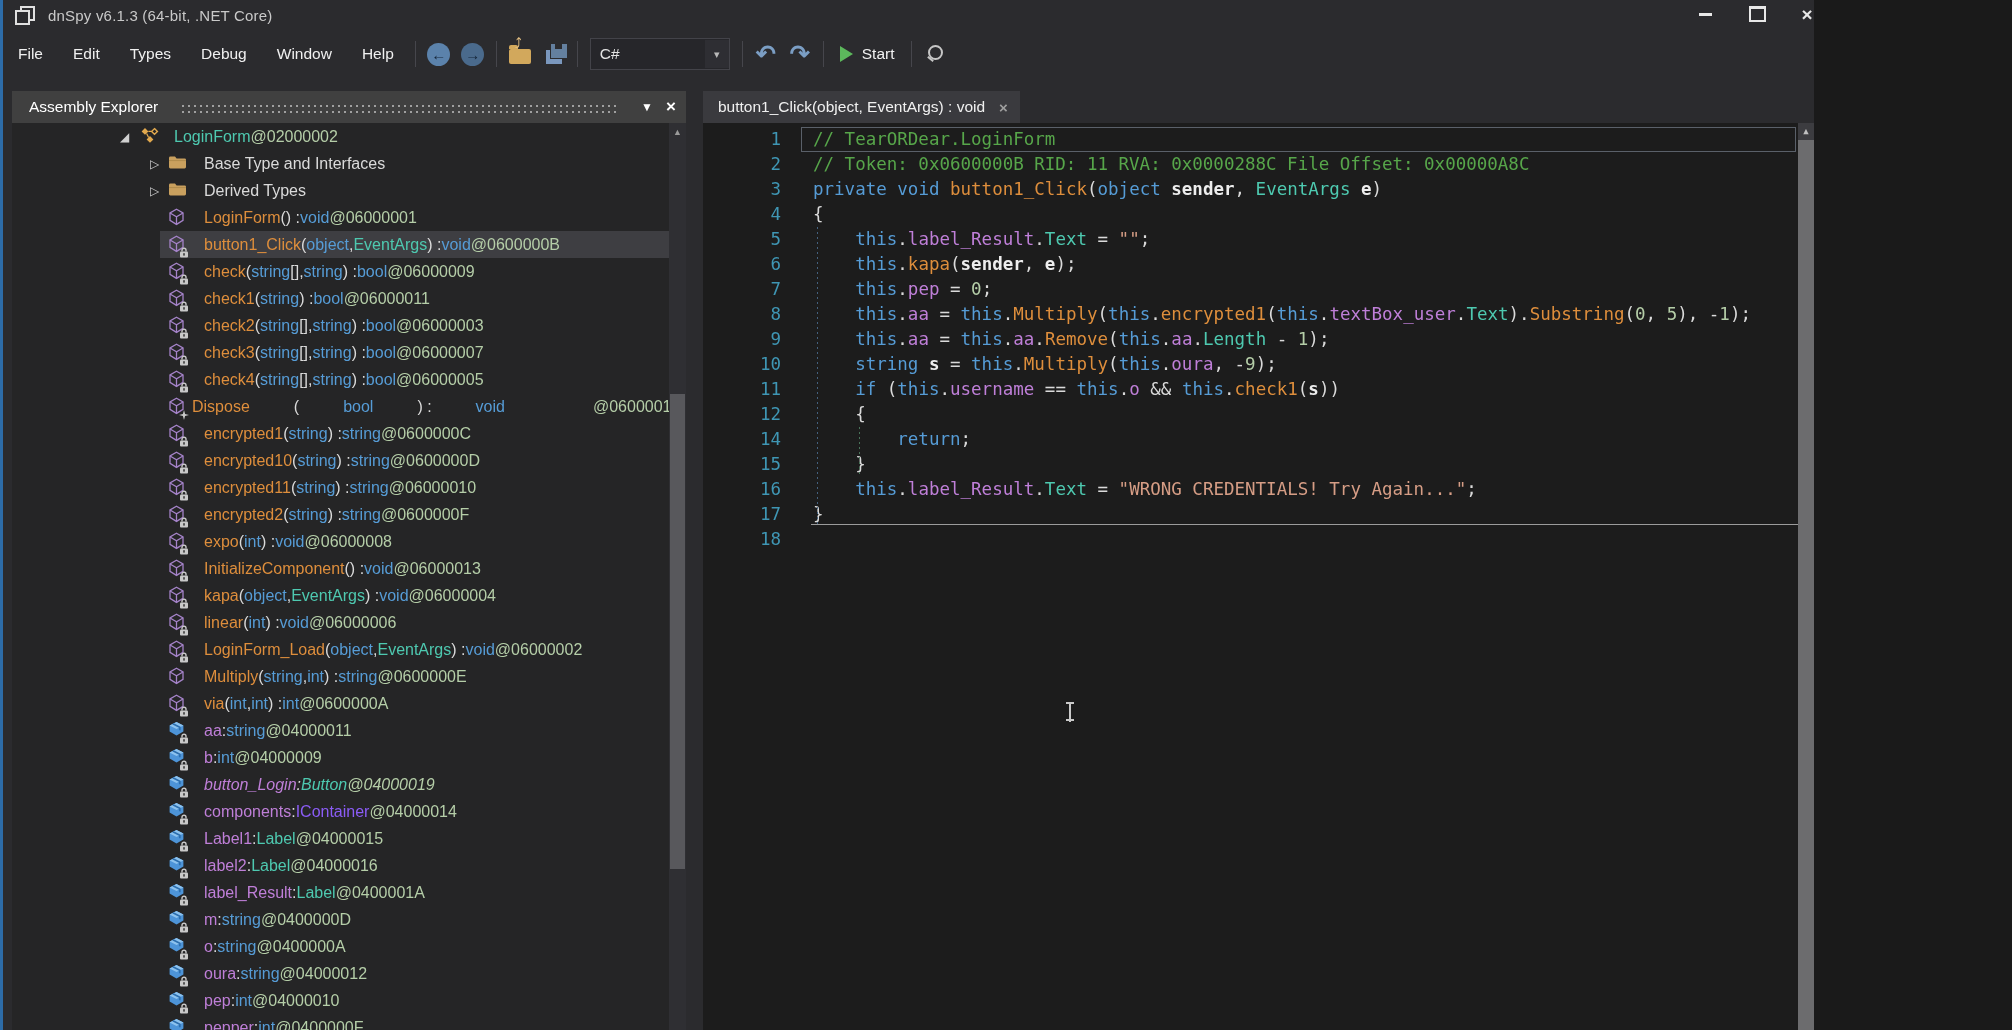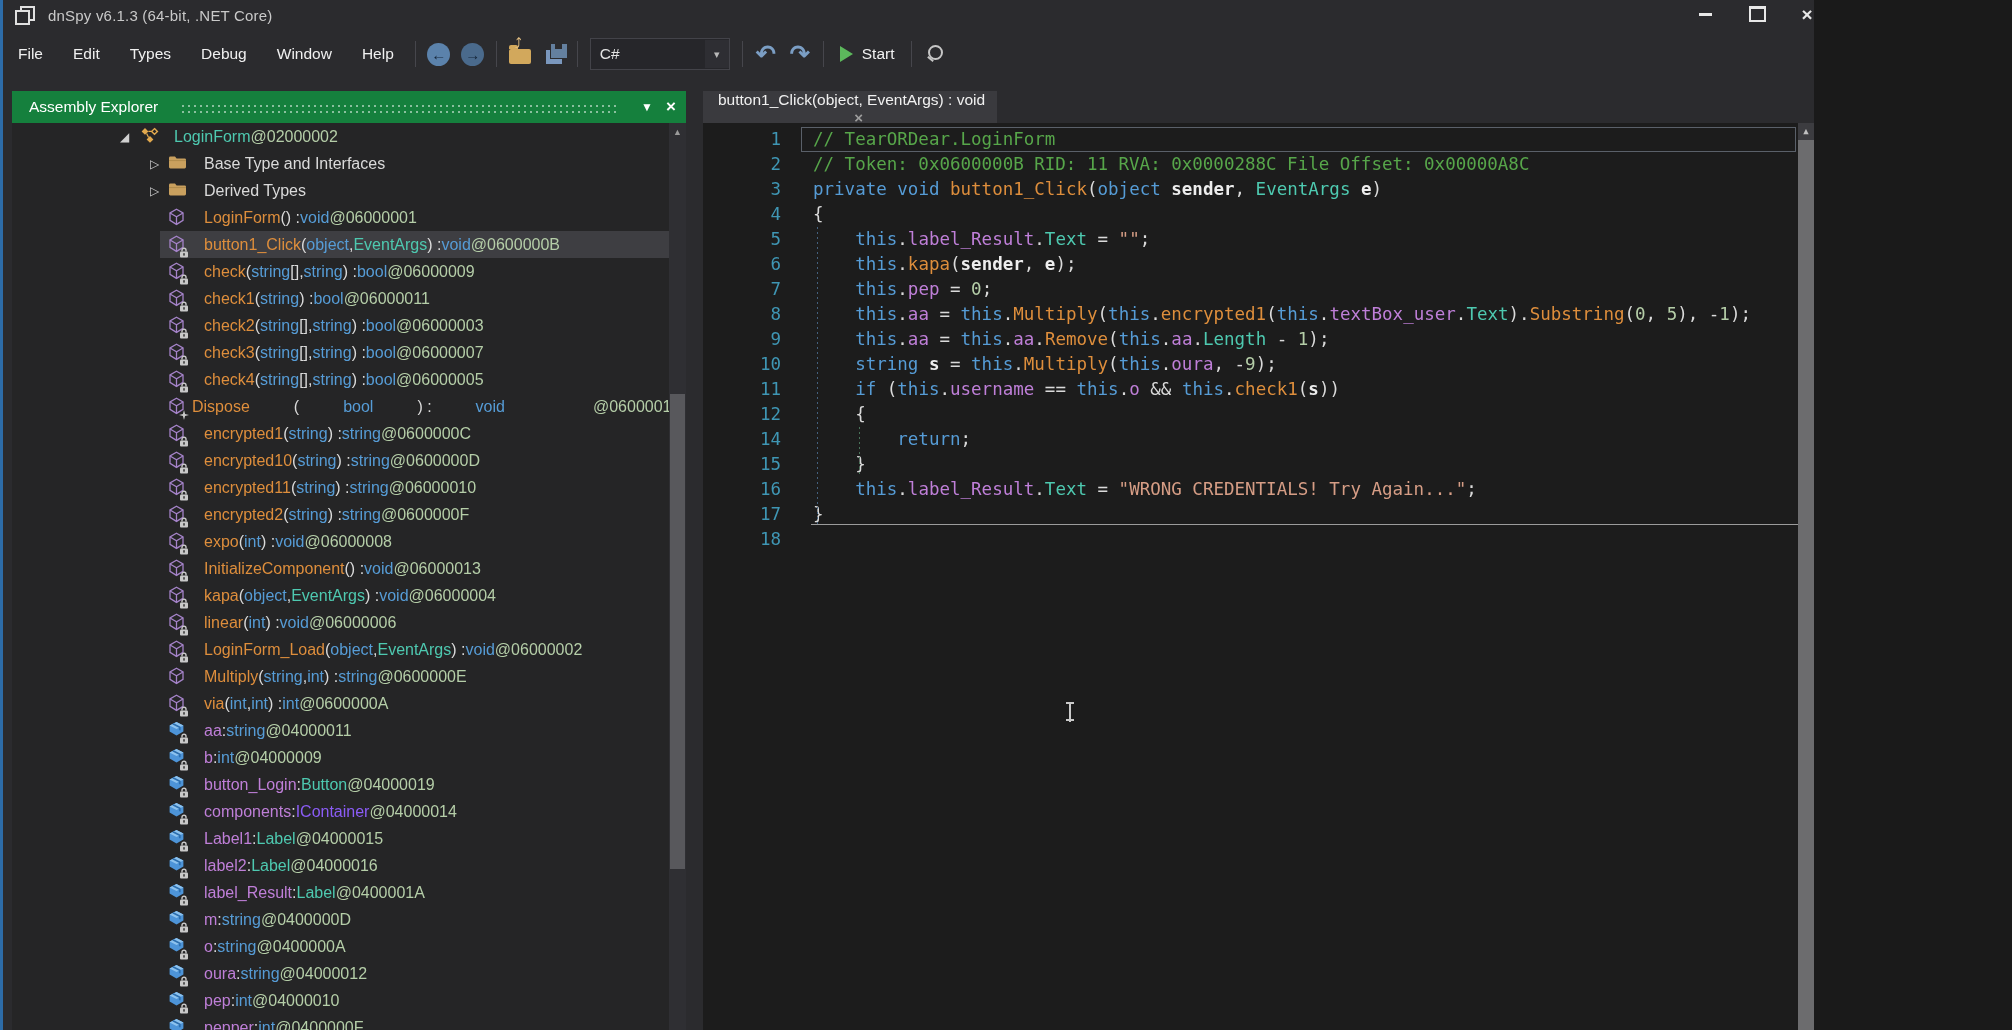--- a/index.html
+++ b/index.html
@@ -37,21 +37,21 @@
   .redo-glyph{transform:scaleX(1);}
   .play-tri{width:0;height:0;border-left:13px solid #5cb85c;border-top:8px solid transparent;border-bottom:8px solid transparent;margin-right:9px;}
   .start-btn{display:flex;align-items:center;padding:0 10px;height:34px;}
   .start-label{font-size:15.5px;color:#f2f2f2;}
   .search-glyph{position:relative;width:20px;height:20px;}
   .search-glyph::before{content:"";position:absolute;left:3px;top:1px;width:11px;height:11px;border:2px solid #c6c6c6;border-radius:50%;}
   .search-glyph::after{content:"";position:absolute;left:2px;top:14px;width:7px;height:2px;background:#c6c6c6;transform:rotate(40deg);}
   
   .content{display:flex;margin-top:13px;height:941px;}
   .left-panel{width:674px;margin-left:9px;display:flex;flex-direction:column;}
-  .ae-header{height:32px;background:#15803d;display:flex;align-items:center;color:#fff;}
+  .ae-header{height:32px;background:#404040;display:flex;align-items:center;color:#fff;}
   .ae-title{font-size:15.5px;padding-left:17px;white-space:nowrap;}
   .ae-grip{flex:1;height:12px;margin:0 14px 0 22px;
     background-image:radial-gradient(circle,rgba(255,255,255,.5) 1px,transparent 1.4px);
     background-size:6px 6px;background-position:0 2px;}
   .ae-btn{width:26px;height:26px;display:flex;align-items:center;justify-content:center;color:#fff;}
   .ae-chevron{font-size:12px;}
   .ae-close{font-size:17px;font-weight:bold;margin-right:4px;}
   .tree{position:relative;flex:1;background:#252526;overflow:hidden;}
   .trow{position:relative;height:27px;font-size:16px;white-space:nowrap;}
   .trow .selbg{position:absolute;left:148px;right:0;top:0;bottom:0;background:#3e3e42;}
@@ -59,21 +59,21 @@
   .t-icon{position:absolute;top:4px;width:20px;height:19px;}
   .t-deco{position:absolute;width:10px;height:11px;}
   .t-text{position:absolute;top:0;height:27px;display:flex;align-items:center;}
   .tree-scroll{position:absolute;right:0;top:0;bottom:0;width:17px;background:#2f2f33;}
   .tree-scroll .arrow-up{position:absolute;top:0;left:0;width:17px;height:17px;color:#9a9a9a;font-size:9px;display:flex;align-items:center;justify-content:center;}
   .tree-thumb{position:absolute;left:1px;width:15px;top:271px;height:475px;background:#58585c;}
   .splitter{width:17px;}
   
   .right-panel{flex:1;display:flex;flex-direction:column;min-width:0;}
   .tabstrip{height:32px;display:flex;}
-  .tab{display:flex;align-items:center;background:#3a3a3e;padding:0 12px 0 15px;max-width:460px;flex-direction:column;}
+  .tab{display:flex;align-items:center;background:#3a3a3e;padding:0 12px 0 15px;max-width:460px;}
   .tab-title{font-size:15.5px;color:#f0f0f0;white-space:nowrap;}
   .tab-close{margin-left:14px;color:#9e9e9e;font-size:15px;font-weight:bold;}
   .editor{position:relative;flex:1;background:#1c1c1c;overflow:hidden;
     font-family:"DejaVu Sans Mono","Liberation Mono",monospace;font-size:17.5px;}
   .codewrap{position:absolute;left:0;right:16px;top:0;bottom:0;padding-top:4px;}
   .cline{position:relative;height:25px;display:flex;white-space:pre;line-height:25px;}
   .lnum{width:92px;text-align:right;padding-right:14px;box-sizing:border-box;color:#3f96b4;flex:none;}
   .ctext{padding-left:18px;}
   .cline.boxed::after{content:"";position:absolute;left:98px;right:2px;top:0;bottom:0;border:1px solid #5a6069;}
   .cline .endrule{position:absolute;left:108px;right:0;bottom:2px;height:1px;background:#9b9b9b;}
@@ -670,21 +670,21 @@
             <span class="t-icon" style="left: 156px;"><svg width="17" height="16" viewBox="0 0 17 16">
                 <path d="M8.5 1 L15.4 4.4 L15.4 10.6 L8.5 14.6 L1.6 10.6 L1.6 4.4 Z" fill="#4d94d8"></path>
                 <path d="M8.5 1 L15.4 4.4 L8.5 8 L1.6 4.4 Z" fill="#8cc2ee"></path>
                 <path d="M4.8 2.8 L11.8 6.2 L11.8 9.2" fill="none" stroke="#2c6eae" stroke-width="1.7"></path>
               </svg></span>
             <span class="t-deco" style="left: 167px; top: 13px;"><svg width="10" height="11" viewBox="0 0 10 11">
                 <rect x="1" y="4.4" width="8" height="6.2" rx="1" fill="#c9c9c9"></rect>
                 <path d="M3 4.4 L3 3 Q3 1.2 5 1.2 Q7 1.2 7 3 L7 4.4" fill="none" stroke="#c9c9c9" stroke-width="1.4"></path>
                 <rect x="4.2" y="6.2" width="1.6" height="2.4" fill="#3a3a3a"></rect>
               </svg></span>
-            <span class="t-text" style="left: 192px;">
+            <span class="t-text" style="left: 192px; font-style: italic;">
               <span class="tok-f">button_Login</span>
               <span class="tok-p"> : </span>
               <span class="tok-t">Button</span>
               <span class="tok-p"> </span>
               <span class="tok-n">@04000019</span>
             </span>
           </div>
           <div class="trow">
             <span class="t-icon" style="left: 156px;"><svg width="17" height="16" viewBox="0 0 17 16">
                 <path d="M8.5 1 L15.4 4.4 L15.4 10.6 L8.5 14.6 L1.6 10.6 L1.6 4.4 Z" fill="#4d94d8"></path>

